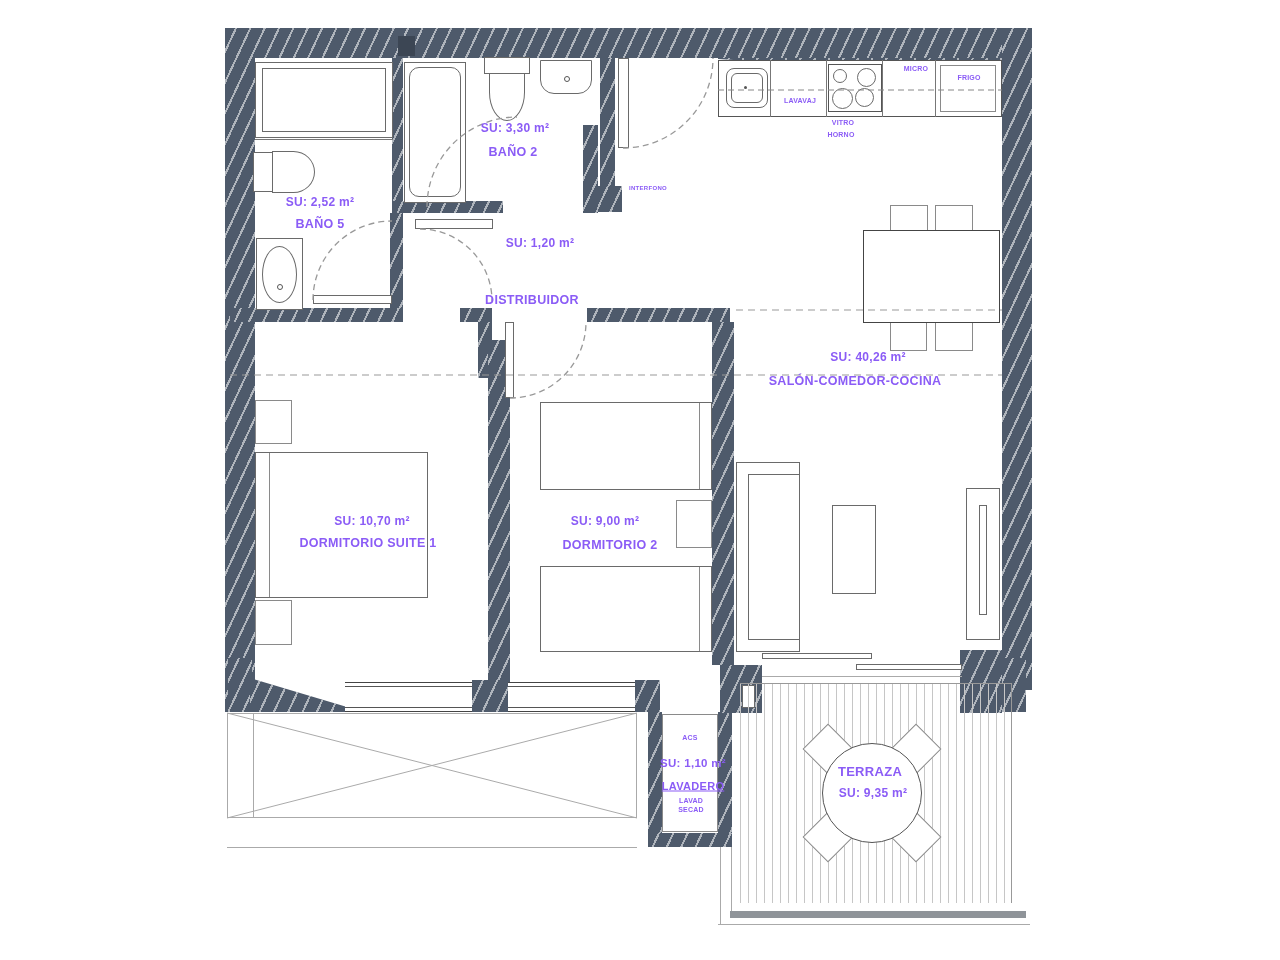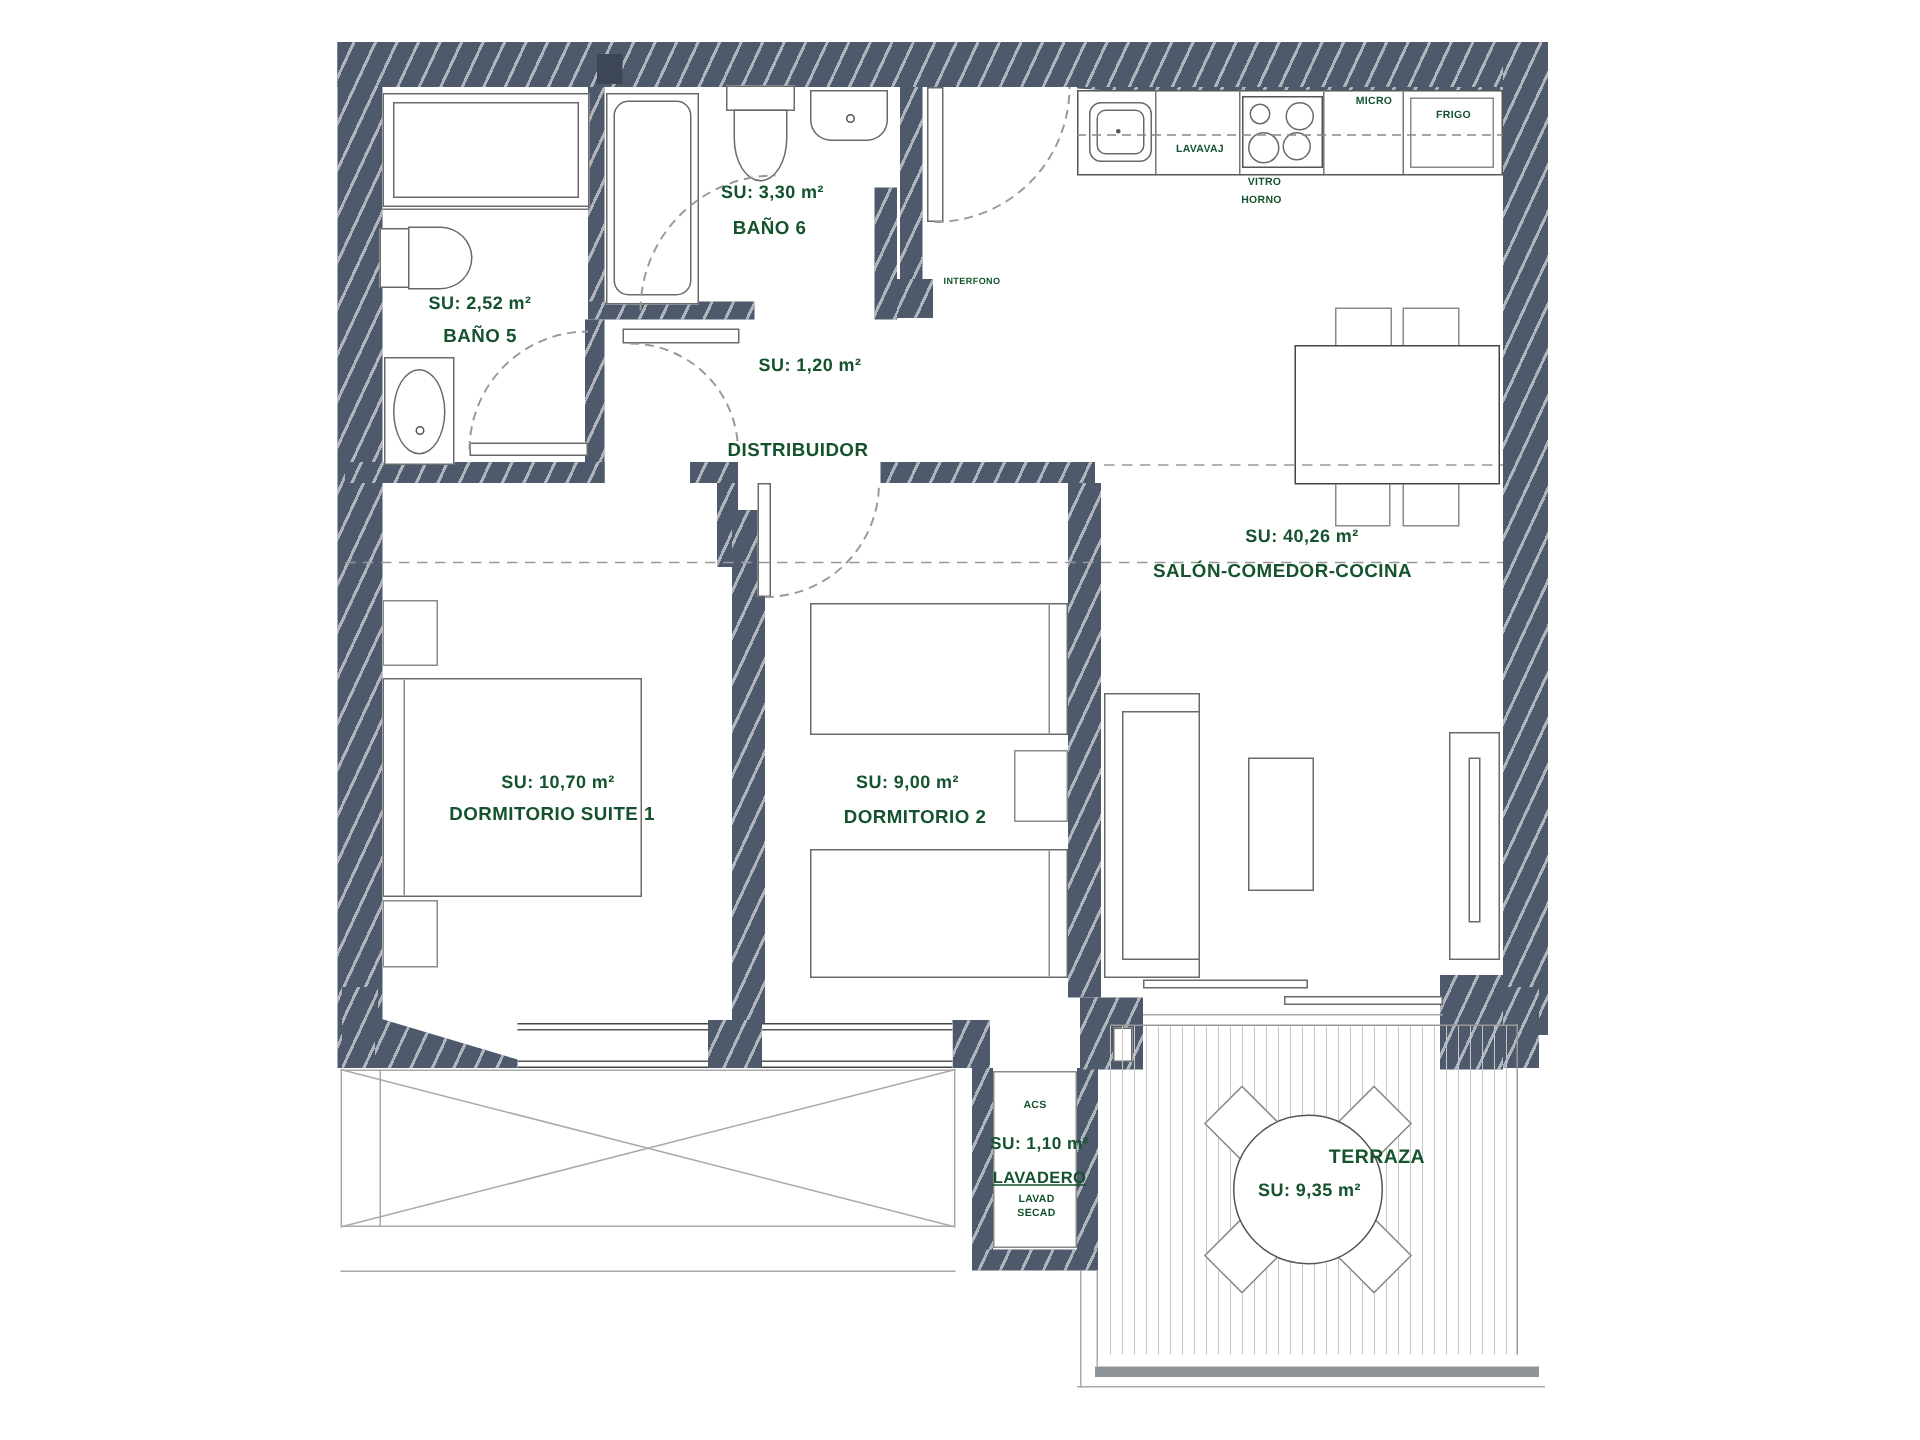--- a/index.html
+++ b/index.html
@@ -6,21 +6,21 @@
   #canvas{position:relative;width:1280px;height:960px;background:#fff;overflow:hidden;
           font-family:"Liberation Sans", sans-serif;}
   .abs{position:absolute;}
   .wall{position:absolute;background-color:#4e5a6b;
         background-image:repeating-linear-gradient(115deg,rgba(255,255,255,0) 0 9px,rgba(255,255,255,.55) 9px 11px,rgba(255,255,255,0) 11px 13px);}
   .walldark{position:absolute;background-color:#3c4654;}
   .furn{position:absolute;background:#fff;border:1px solid #6a6a6a;box-sizing:border-box;}
   .furn2{position:absolute;background:#fff;border:1px solid #8a8a8a;box-sizing:border-box;}
   .line{position:absolute;background:#777;}
   .thin{position:absolute;background:#aaa;}
-  .label{position:absolute;font-weight:bold;color:#14532d;text-align:center;white-space:nowrap;
+  .label{position:absolute;font-weight:bold;color:#8b5cf6;text-align:center;white-space:nowrap;
          transform:translate(-50%,-50%);letter-spacing:.3px;line-height:1;}
   .t12{font-size:12px;} .t13{font-size:12.5px;} .t7{font-size:7px;letter-spacing:.2px;} .t6{font-size:6px;}
   .window{position:absolute;background:#fff;border-top:1px solid #444;border-bottom:1px solid #444;box-sizing:border-box;}
   .window .glass{position:absolute;left:0;right:0;top:3px;bottom:3px;border-top:1px solid #555;border-bottom:1px solid #555;}
   .stripes{position:absolute;background:repeating-linear-gradient(90deg,#c6c6c6 0 1px,transparent 1px 8px);
            border-top:1px solid #999;border-right:1px solid #999;box-sizing:border-box;}
   .circle{border-radius:50%;}
   svg.overlay{position:absolute;left:0;top:0;pointer-events:none;}
   .chair{position:absolute;background:#fff;border:1px solid #8a8a8a;transform:rotate(45deg);box-sizing:border-box;}
 </style>
@@ -156,41 +156,41 @@
     <line x1="736" y1="310" x2="1002" y2="310" stroke="#999" stroke-width="1" stroke-dasharray="7 5"></line>
     <line x1="718" y1="90" x2="1002" y2="90" stroke="#888" stroke-width="1" stroke-dasharray="6 4"></line>
     <line x1="227" y1="713" x2="637" y2="818" stroke="#aaa" stroke-width="1"></line>
     <line x1="227" y1="818" x2="637" y2="713" stroke="#aaa" stroke-width="1"></line>
   </svg>
 
   <div class="label t12" style="left:320px;top:202px;">SU: 2,52 m²</div>
   <div class="label t13" style="left:320px;top:224px;">BAÑO 5</div>
 
   <div class="label t12" style="left:515px;top:128px;">SU: 3,30 m²</div>
-  <div class="label t13" style="left:513px;top:152px;">BAÑO 6</div>
+  <div class="label t13" style="left:513px;top:152px;">BAÑO 2</div>
 
   <div class="label t12" style="left:540px;top:243px;">SU: 1,20 m²</div>
   <div class="label t13" style="left:532px;top:268px;margin-top:32px;">DISTRIBUIDOR</div>
 
   <div class="label t12" style="left:868px;top:357px;">SU: 40,26 m²</div>
   <div class="label t13" style="left:855px;top:381px;">SALÓN-COMEDOR-COCINA</div>
 
   <div class="label t12" style="left:372px;top:521px;">SU: 10,70 m²</div>
   <div class="label t13" style="left:368px;top:543px;">DORMITORIO SUITE 1</div>
 
   <div class="label t12" style="left:605px;top:521px;">SU: 9,00 m²</div>
   <div class="label t13" style="left:610px;top:545px;">DORMITORIO 2</div>
 
   <div class="label t7" style="left:690px;top:737px;">ACS</div>
   <div class="label t12" style="left:693px;top:764px;font-size:11.5px;">SU: 1,10 m²</div>
   <div class="label t13" style="left:693px;top:786px;font-size:11px;text-decoration:underline;">LAVADERO</div>
   <div class="label t7" style="left:691px;top:800px;">LAVAD</div>
   <div class="label t7" style="left:691px;top:809px;">SECAD</div>
 
-  <div class="label t13" style="left:870px;top:771px;font-size:13px;margin-left:48px;">TERRAZA</div>
+  <div class="label t13" style="left:870px;top:771px;font-size:13px;">TERRAZA</div>
   <div class="label t12" style="left:873px;top:793px;">SU: 9,35 m²</div>
 
   <div class="label t7" style="left:800px;top:100px;">LAVAVAJ</div>
   <div class="label t7" style="left:843px;top:122px;">VITRO</div>
   <div class="label t7" style="left:841px;top:134px;">HORNO</div>
   <div class="label t7" style="left:916px;top:68px;">MICRO</div>
   <div class="label t7" style="left:969px;top:77px;">FRIGO</div>
 
   <div class="label t6" style="left:648px;top:188px;">INTERFONO</div>
 

